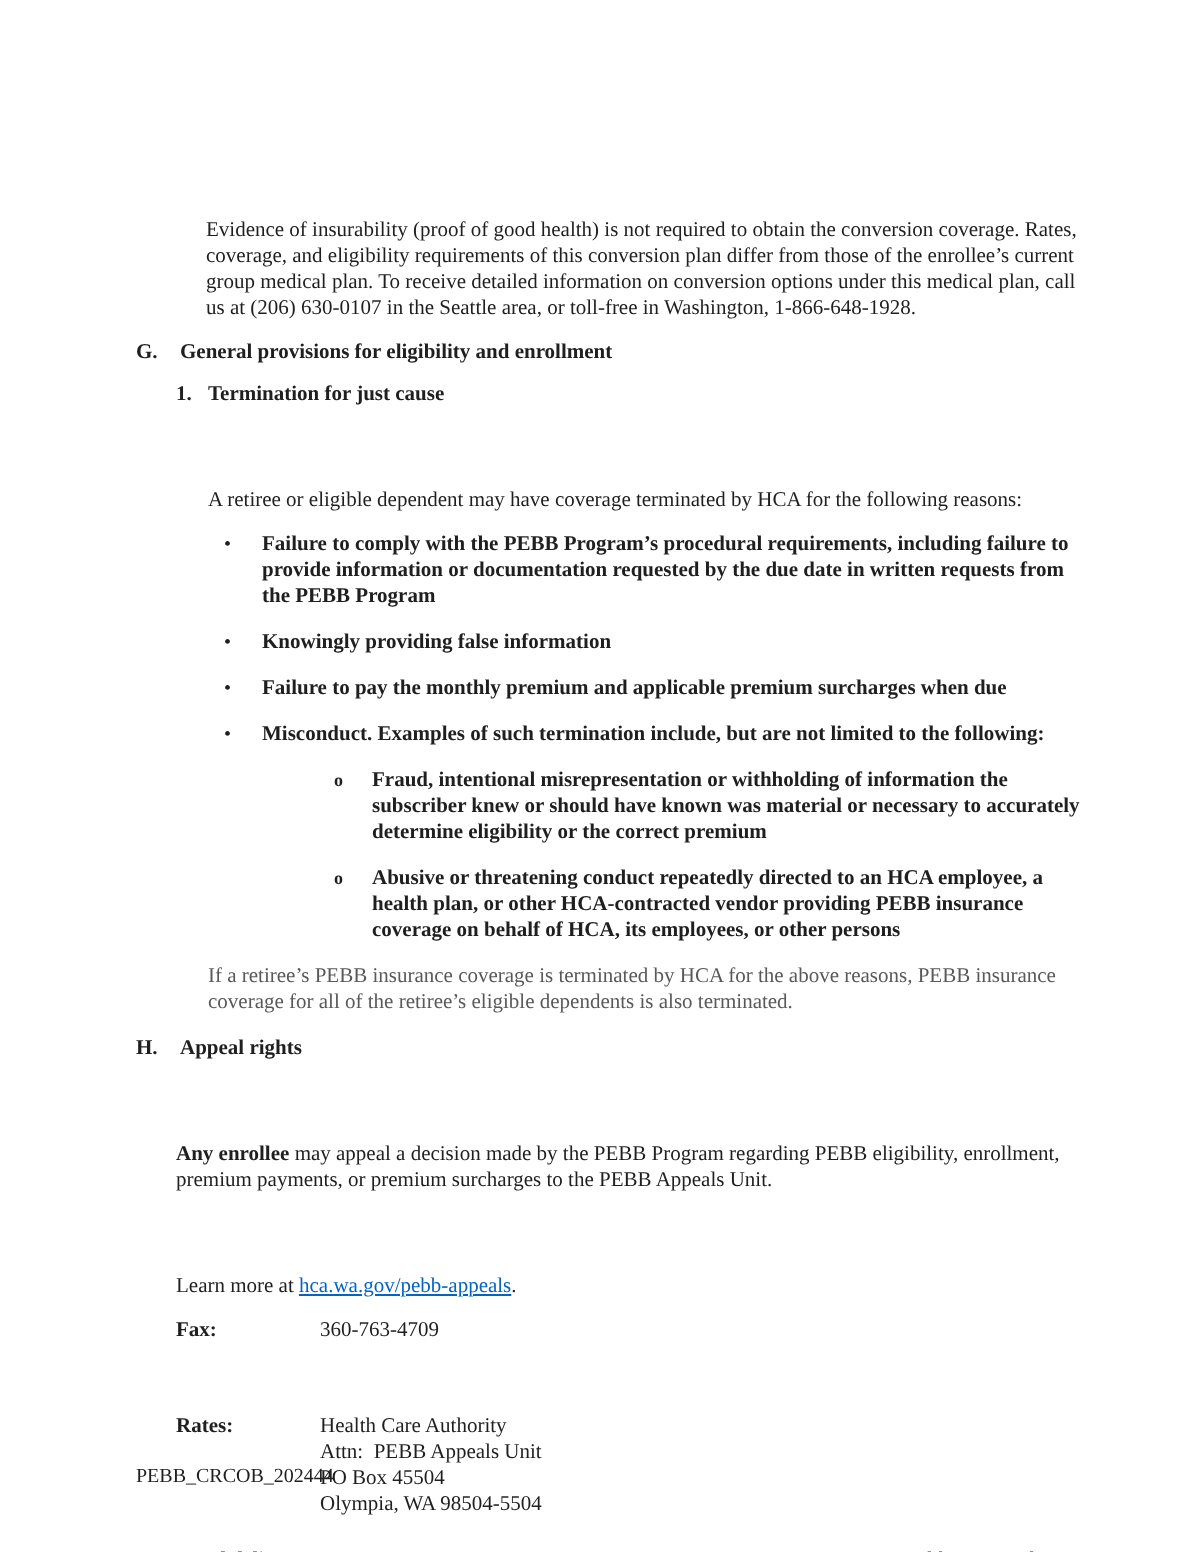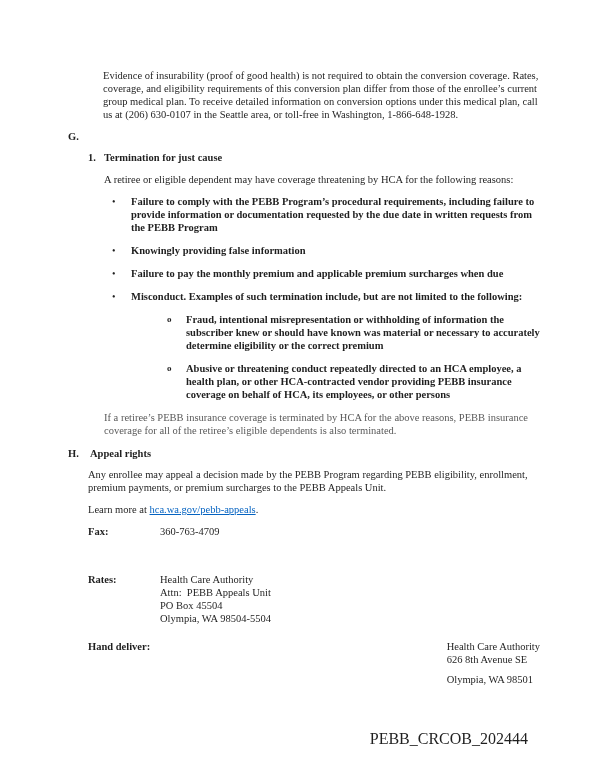--- a/index.html
+++ b/index.html
@@ -8,21 +8,21 @@
     background: #ffffff;
     font-family: "Liberation Serif", "DejaVu Serif", serif;
     font-size: 10.5px;
     line-height: 13px;
     color: #1f1f1f;
     position: relative;
     overflow: hidden;
   }
   .page { padding: 69px 60px 0 68px; }
 
-  .para { margin-bottom: 9px; }
+  .para { margin-bottom: 9px; margin-top: 40px; }
   .indented { margin-left: 35px; }
 
   .sec-heading {
     display: flex;
     font-weight: bold;
     margin-bottom: 8px;
   }
   .sec-heading .sec-num { width: 22px; flex: none; }
 
   .sec-body { margin-left: 20px; }
@@ -37,63 +37,64 @@
   .sub-body { margin-left: 16px; }
 
   .bullet-row { display: flex; margin: 0 0 10px 8px; }
   .bullet-row .marker { width: 19px; flex: none; }
   .bullet-row .marker { font-size: 10px; }
   .sub-bullet-row { display: flex; margin: 10px 0 0 36px; }
   .sub-bullet-row .marker { width: 19px; flex: none; font-size: 9px; }
   .bullet-text { flex: 1; font-weight: bold; }
 
   .muted { color: #595959; }
-  .bold { font-weight: normal; }
+  .bold { font-weight: bold; }
 
   a.doc-link { color: #0563C1; text-decoration: underline; cursor: pointer; }
 
   .contact-row { display: flex; }
   .contact-row .contact-label { width: 72px; flex: none; font-weight: bold; }
   .contact-fax { margin-bottom: 35px; }
   .contact-mail { margin-bottom: 15px; }
   .contact-line { margin: 0; }
   .contact-line-gap { margin-top: 7px; }
   .contact-hand { margin-bottom: 11px; justify-content: space-between; }
 
   .closing-para { margin-top: 10px; margin-bottom: 10px; }
 
   .footer {
     position: absolute;
     top: 732px;
     left: 68px;
     right: 72px;
     display: flex;
-    justify-content: flex-end;
-    font-size: 16px;
+    justify-content: flex-start;
+    font-size: 10px;
   }
 </style>
 </head>
 <body>
 
 <div class="page">
 
   <p class="para indented">Evidence of insurability (proof of good health) is not required to obtain the conversion coverage. Rates, coverage, and eligibility requirements of this conversion plan differ from those of the enrollee’s current group medical plan. To receive detailed information on conversion options under this medical plan, call us at (206) 630-0107 in the Seattle area, or toll-free in Washington, 1-866-648-1928.</p>
 
   <div class="sec-heading">
     <span class="sec-num">G.</span>
+    <span>General provisions for eligibility and enrollment</span>
   </div>
 
   <div class="sec-body">
     <div class="sub-heading">
       <span class="sub-num">1.</span>
       <span>Termination for just cause</span>
     </div>
 
     <div class="sub-body">
-      <p class="para">A retiree or eligible dependent may have coverage threatening by HCA for the following reasons:</p>
+      <p class="para">A retiree or eligible dependent may have coverage terminated by HCA for the following reasons:</p>
 
       <div class="bullet-row">
         <span class="marker">•</span>
         <span class="bullet-text">Failure to comply with the PEBB Program’s procedural requirements, including failure to provide information or documentation requested by the due date in written requests from the PEBB Program</span>
       </div>
       <div class="bullet-row">
         <span class="marker">•</span>
         <span class="bullet-text">Knowingly providing false information</span>
       </div>
       <div class="bullet-row">

